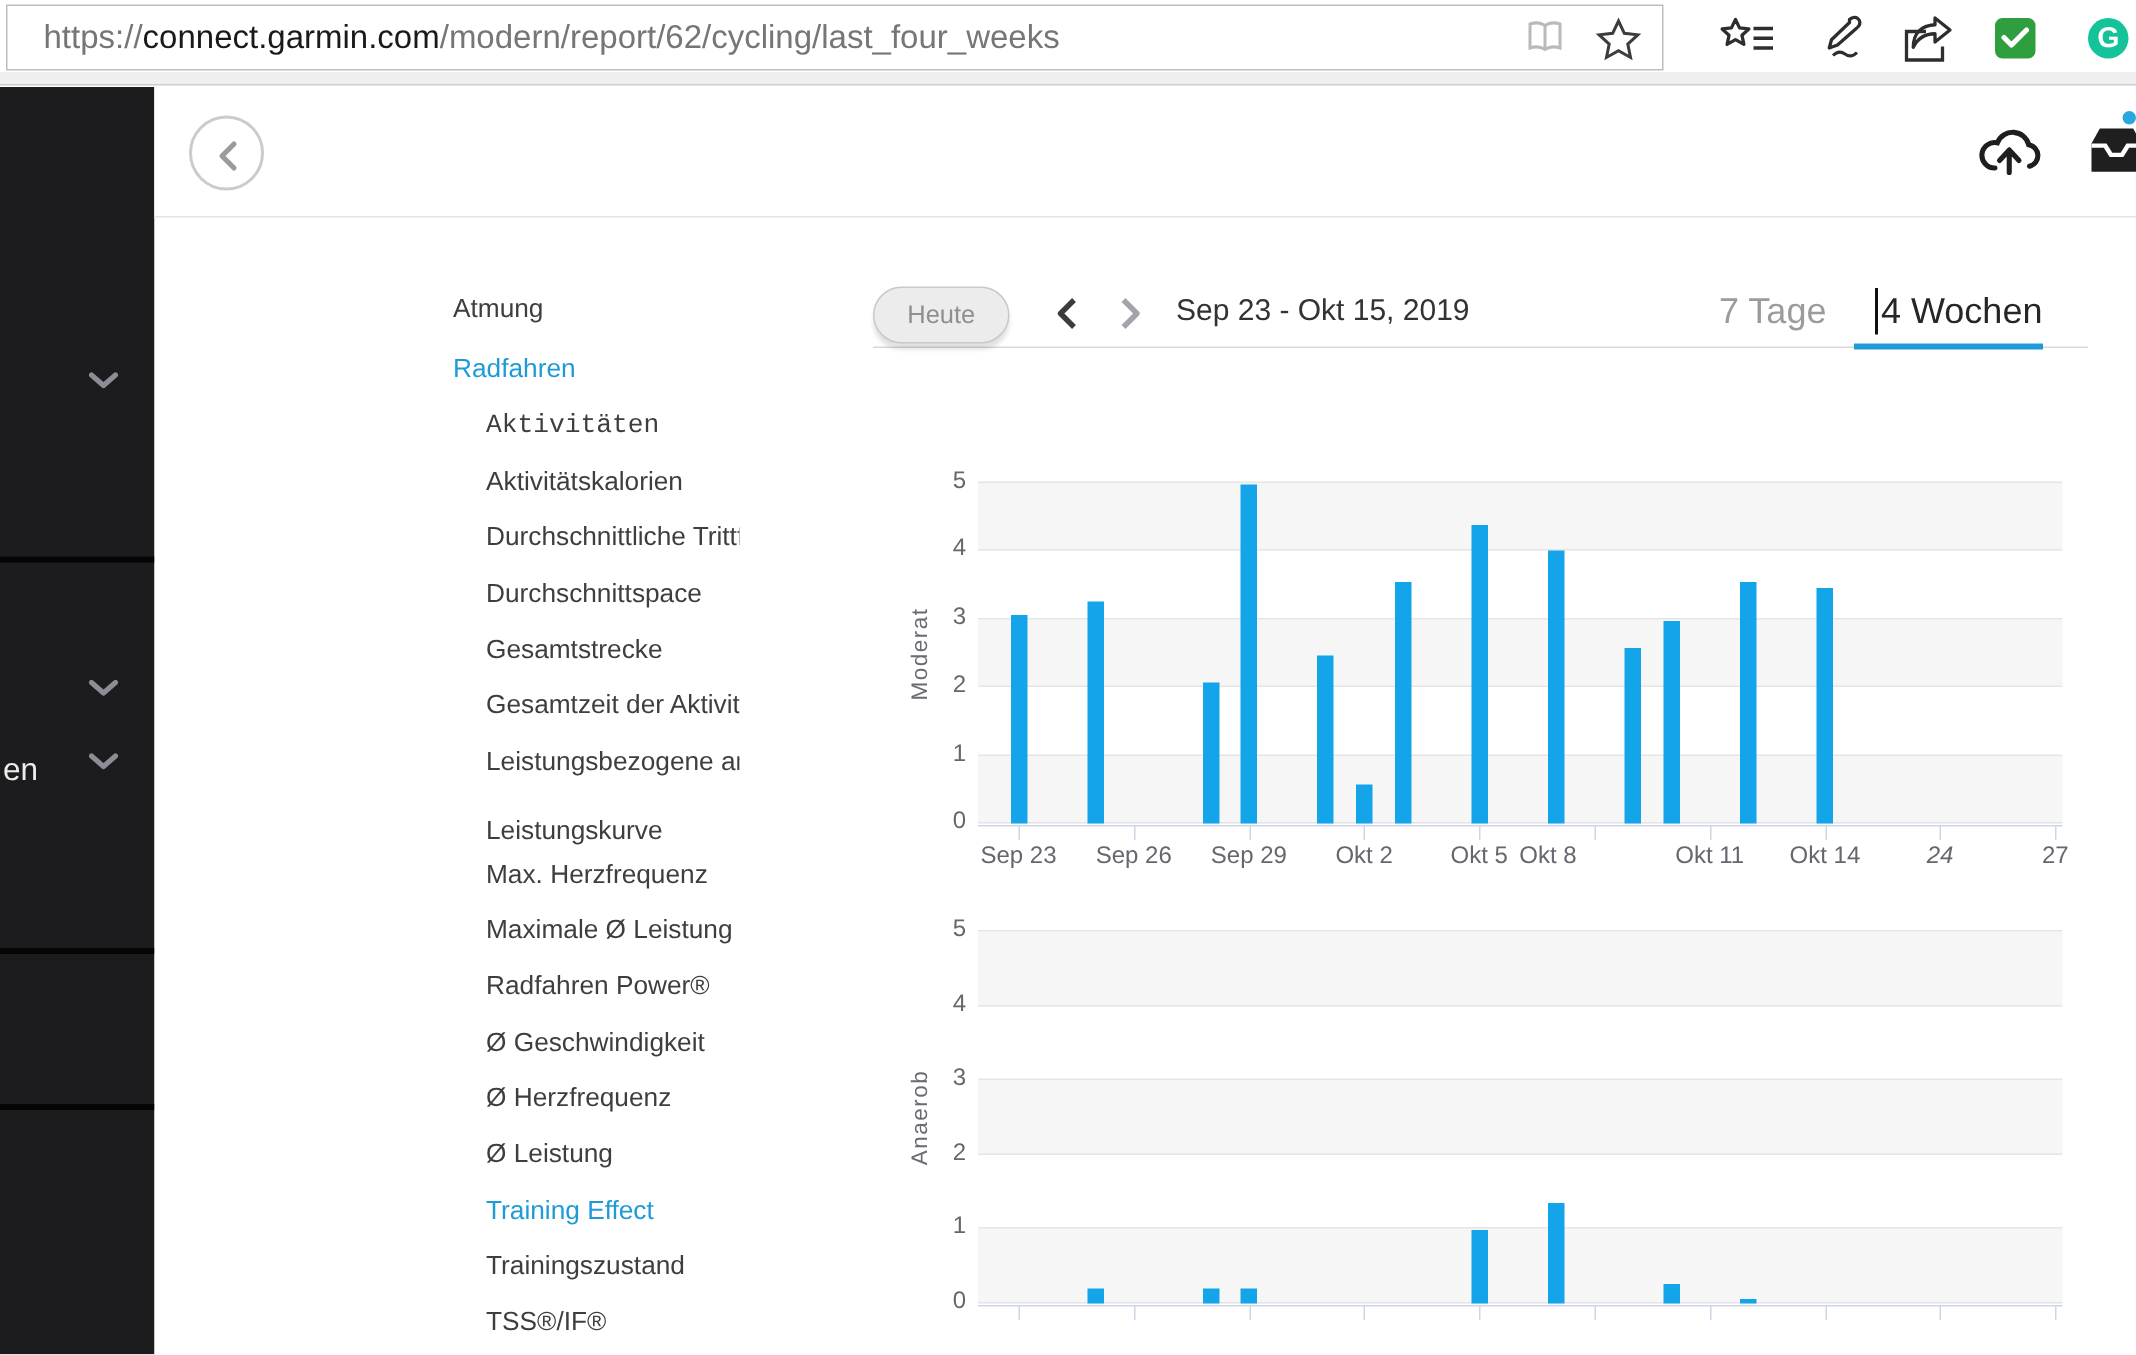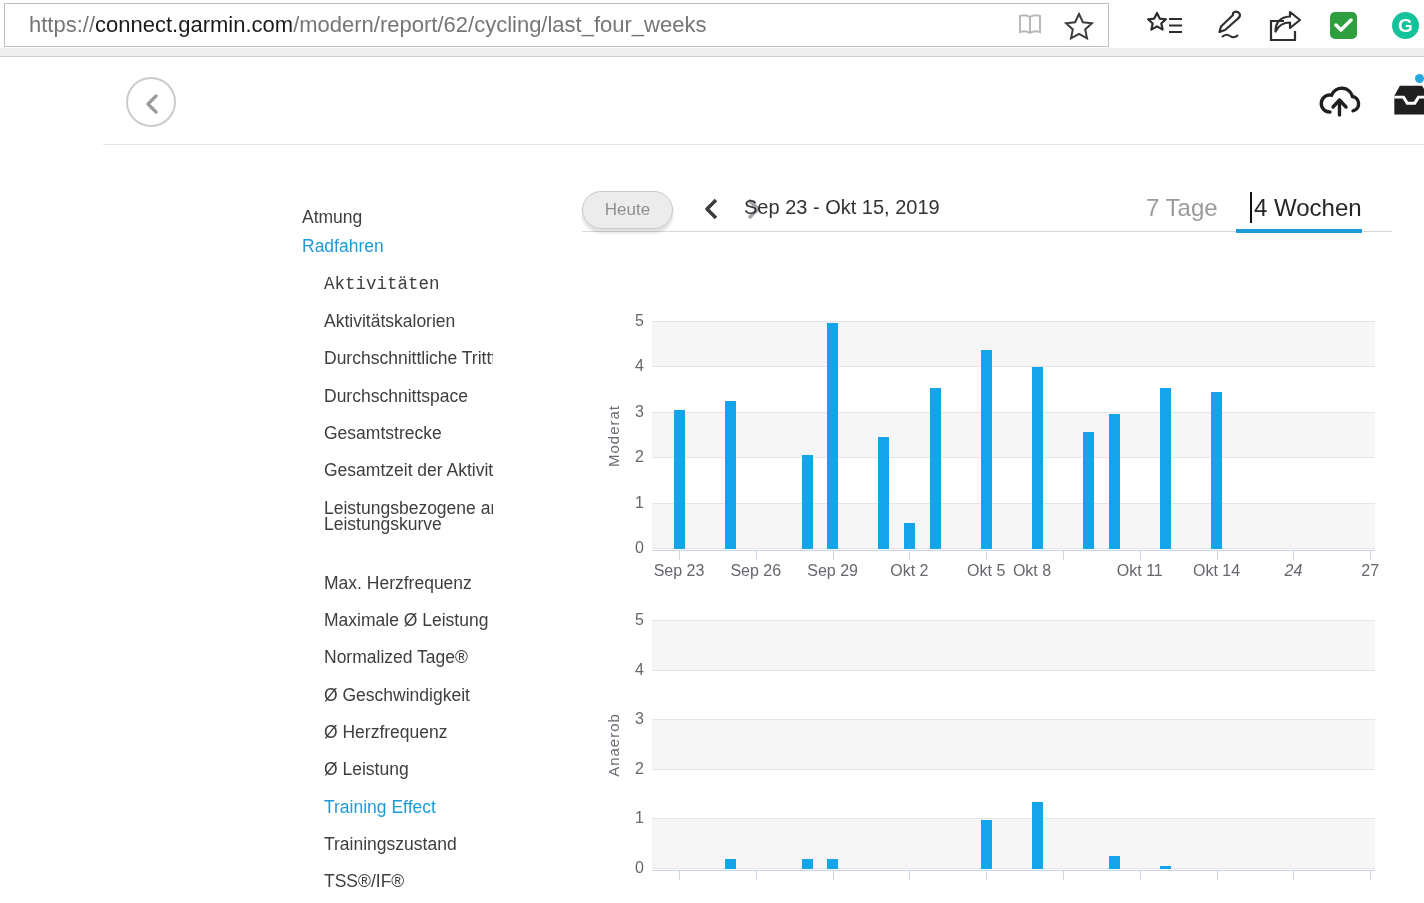--- a/index.html
+++ b/index.html
@@ -112,20 +112,41 @@
     </div>
     <div class="ext-check">
       <svg width="19" height="17" viewBox="0 0 19 17">
           <polyline points="2,8 7,13 17,3" fill="none" stroke="#fff" stroke-width="3.4" stroke-linecap="round" stroke-linejoin="round"></polyline>
         </svg>
     </div>
     <div class="grammarly">G</div>
     <div class="chrome-strip"></div>
   </div>
 
+  <div class="sidebar">
+    <div class="sb-chevron" style="top:189px;">
+      <svg width="20" height="12" viewBox="0 0 20 12">
+          <polyline points="2,2 10,9 18,2" fill="none" stroke="#8d8d98" stroke-width="3.4" stroke-linecap="round" stroke-linejoin="round"></polyline>
+        </svg>
+    </div>
+    <div class="sb-partial">en</div>
+    <div class="sb-chevron" style="top:394px;">
+      <svg width="20" height="12" viewBox="0 0 20 12">
+          <polyline points="2,2 10,9 18,2" fill="none" stroke="#8d8d98" stroke-width="3.4" stroke-linecap="round" stroke-linejoin="round"></polyline>
+        </svg>
+    </div>
+    <div class="sb-chevron" style="top:443px;">
+      <svg width="20" height="12" viewBox="0 0 20 12">
+          <polyline points="2,2 10,9 18,2" fill="none" stroke="#8d8d98" stroke-width="3.4" stroke-linecap="round" stroke-linejoin="round"></polyline>
+        </svg>
+    </div>
+    <div class="sb-divider" style="top:313px;"></div>
+    <div class="sb-divider" style="top:574px;"></div>
+    <div class="sb-divider" style="top:678px;"></div>
+  </div>
 
   <div class="main">
 
     <div class="header-band">
       <div class="back-btn">
         <svg width="18" height="22" viewBox="0 0 18 22">
             <polyline points="13,3 5,11 13,19" fill="none" stroke="#9b9b9b" stroke-width="3.4" stroke-linecap="round" stroke-linejoin="round"></polyline>
           </svg>
       </div>
       <div class="cloud-btn">
@@ -137,54 +158,54 @@
       <div class="inbox-btn">
         <svg width="40" height="40" viewBox="0 0 36 34">
           <path d="M3 31 V14 L8 5 h20 l5 9 v17 z" fill="#1f1f1f"></path>
           <path d="M3 14 h9 l3.5 5.5 h5 L24 14 h9 v2.6 h-7.4 l-3.5 5.5 h-8.2 L10.4 16.6 H3 z" fill="#fff"></path>
         </svg>
       </div>
       <div class="inbox-dot"></div>
     </div>
 
     <div class="menu" id="report-menu">
-        <div class="menu-item lvl0" style="top: 72px;">Atmung</div>
+        <div class="menu-item lvl0" style="top: 61px;">Atmung</div>
         <div class="menu-item lvl0 active" style="top: 101.35px;">Radfahren</div>
         <div class="menu-item lvl1" style="top: 138.7px; font-family: Liberation Mono, monospace;">Aktivitäten</div>
         <div class="menu-item lvl1" style="top: 176.05px;">Aktivitätskalorien</div>
         <div class="menu-item lvl1" style="top: 213.4px;">Durchschnittliche Trittf...</div>
         <div class="menu-item lvl1" style="top: 250.75px;">Durchschnittspace</div>
         <div class="menu-item lvl1" style="top: 288.1px;">Gesamtstrecke</div>
         <div class="menu-item lvl1" style="top: 325.45px;">Gesamtzeit der Aktivität</div>
         <div class="menu-item lvl1" style="top: 362.8px;">Leistungsbezogene an...</div>
-        <div class="menu-item lvl1" style="top: 379px;">Leistungskurve</div>
+        <div class="menu-item lvl1" style="top: 409px;">Leistungskurve</div>
         <div class="menu-item lvl1" style="top: 437.5px;">Max. Herzfrequenz</div>
         <div class="menu-item lvl1" style="top: 474.85px;">Maximale Ø Leistung (...</div>
-        <div class="menu-item lvl1" style="top: 512.2px;">Normalized Tage®</div>
+        <div class="menu-item lvl1" style="top: 512.2px;">Radfahren Power®</div>
         <div class="menu-item lvl1" style="top: 549.55px;">Ø Geschwindigkeit</div>
         <div class="menu-item lvl1" style="top: 586.9px;">Ø Herzfrequenz</div>
         <div class="menu-item lvl1" style="top: 624.25px;">Ø Leistung</div>
         <div class="menu-item lvl1 active" style="top: 661.6px;">Training Effect</div>
         <div class="menu-item lvl1" style="top: 698.95px;">Trainingszustand</div>
         <div class="menu-item lvl1" style="top: 736.3px;">TSS®/IF®</div>
       </div>
 
     <div class="tb-line" style="left:479px; top:173px; width:810px;"></div>
     <div class="heute-btn" style="left:479px; top:133px;">Heute</div>
     <div class="nav-chev" style="left:600px; top:139px;">
       <svg width="17" height="24" viewBox="0 0 17 24">
           <polyline points="13,3 4,12 13,21" fill="none" stroke="#3c3c3c" stroke-width="3.6" stroke-linejoin="round"></polyline>
         </svg>
     </div>
     <div class="nav-chev" style="left:642px; top:139px;">
       <svg width="17" height="24" viewBox="0 0 17 24">
           <polyline points="4,3 13,12 4,21" fill="none" stroke="#a3a3ab" stroke-width="3.6" stroke-linejoin="round"></polyline>
         </svg>
     </div>
-    <div class="date-range" style="left:641px; top:138px;">Sep 23 - Okt 15, 2019</div>
+    <div class="date-range" style="left:681px; top:138px;">Sep 23 - Okt 15, 2019</div>
     <div class="tab tab-7" style="left:1043px; top:136px;">7 Tage</div>
     <div class="text-caret" style="left:1147px; top:134px;"></div>
     <div class="tab tab-4" style="left:1151px; top:136px;">4 Wochen</div>
     <div class="tab-underline" style="left:1133px; top:171px;"></div>
 
   </div>
 
   <div class="chart-group" id="chart-moderat">
       <div class="plot-bg" style="left: 652px; top: 322px; width: 723px; height: 227px;"></div>
       <div class="band" style="left: 652px; top: 322px; width: 723px; height: 45.4px;"></div>

